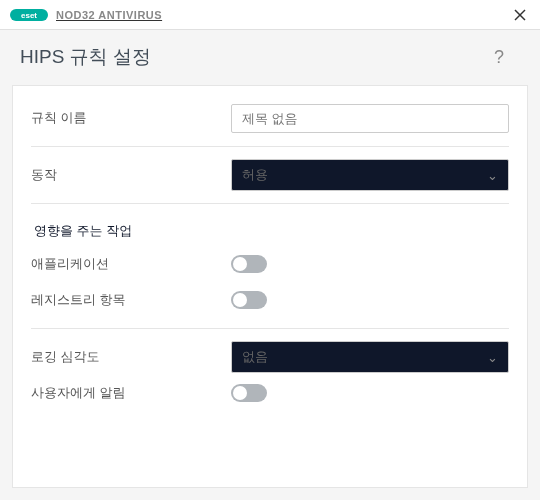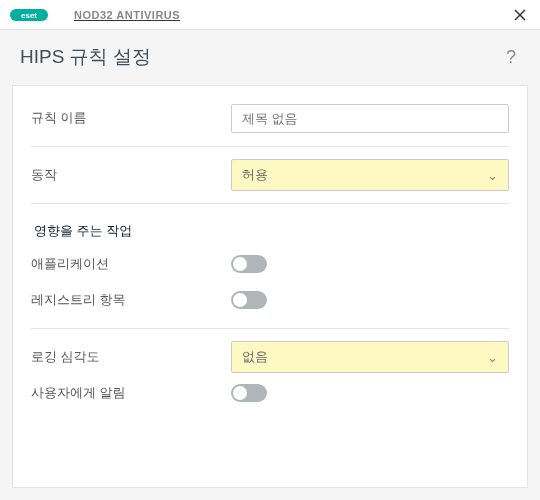--- a/index.html
+++ b/index.html
@@ -26,33 +26,33 @@
       display: flex;
       align-items: center;
       gap: 4px;
     }
     .logo svg { display: block; }
     .product-name {
       font-size: 11px;
       letter-spacing: 0.5px;
       color: #888;
       font-weight: 600;
-      margin-left: 24px;
+      margin-left: 6px;
     }
     .close-btn {
       margin-left: auto;
       cursor: pointer;
       width: 20px;
       height: 20px;
       display: flex;
       align-items: center;
       justify-content: center;
     }
     .header {
-      padding: 14px 24px 10px 20px;
+      padding: 14px 36px 10px 20px;
       background: #f5f5f5;
       display: flex;
       align-items: center;
     }
     .header-title {
       font-size: 19px;
       color: #424d58;
       font-weight: 400;
     }
     .help-icon {
@@ -89,21 +89,21 @@
       border: 1px solid #ccc;
       border-radius: 2px;
       font-size: 13px;
       color: #000000;
     }
     .select {
       width: 100%;
       padding: 6px 10px;
       border: 1px solid #ccc;
       border-radius: 2px;
-      background: #fef9c3;
+      background: #0f172a;
       font-size: 13px;
       color: #666;
       display: flex;
       justify-content: space-between;
       align-items: center;
       cursor: pointer;
     }
     .select .chev {
       color: #888;
     }

